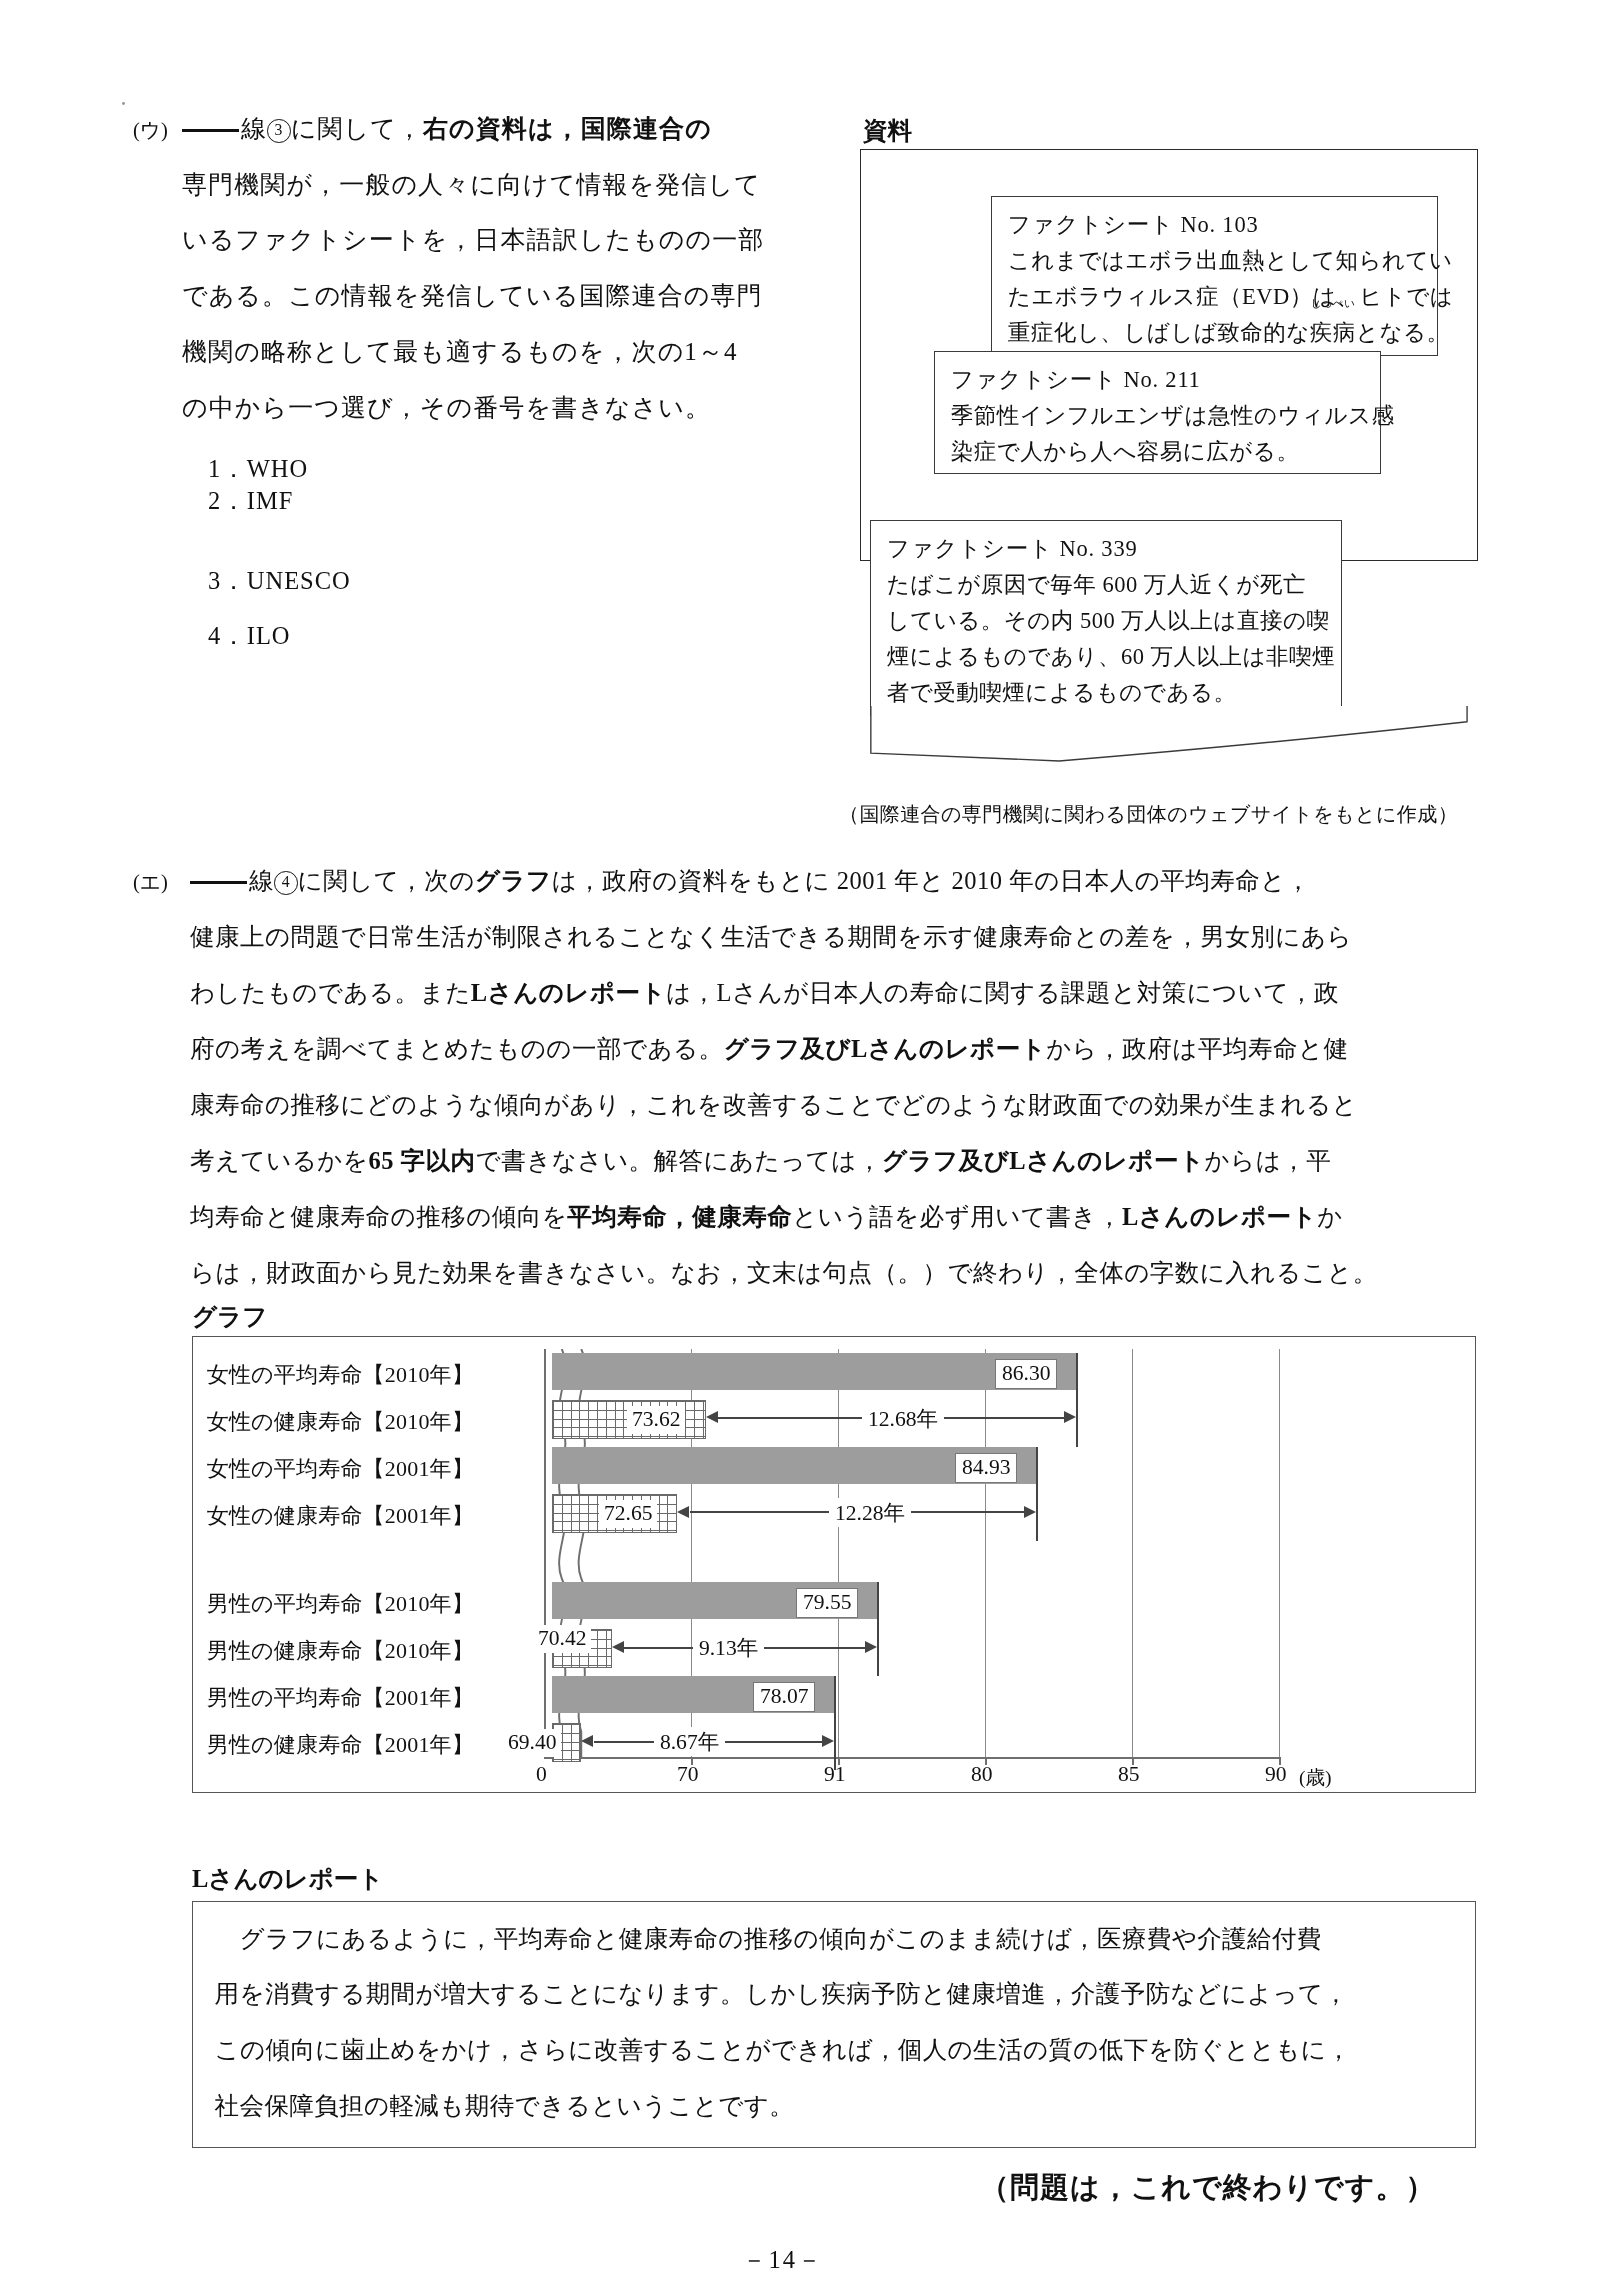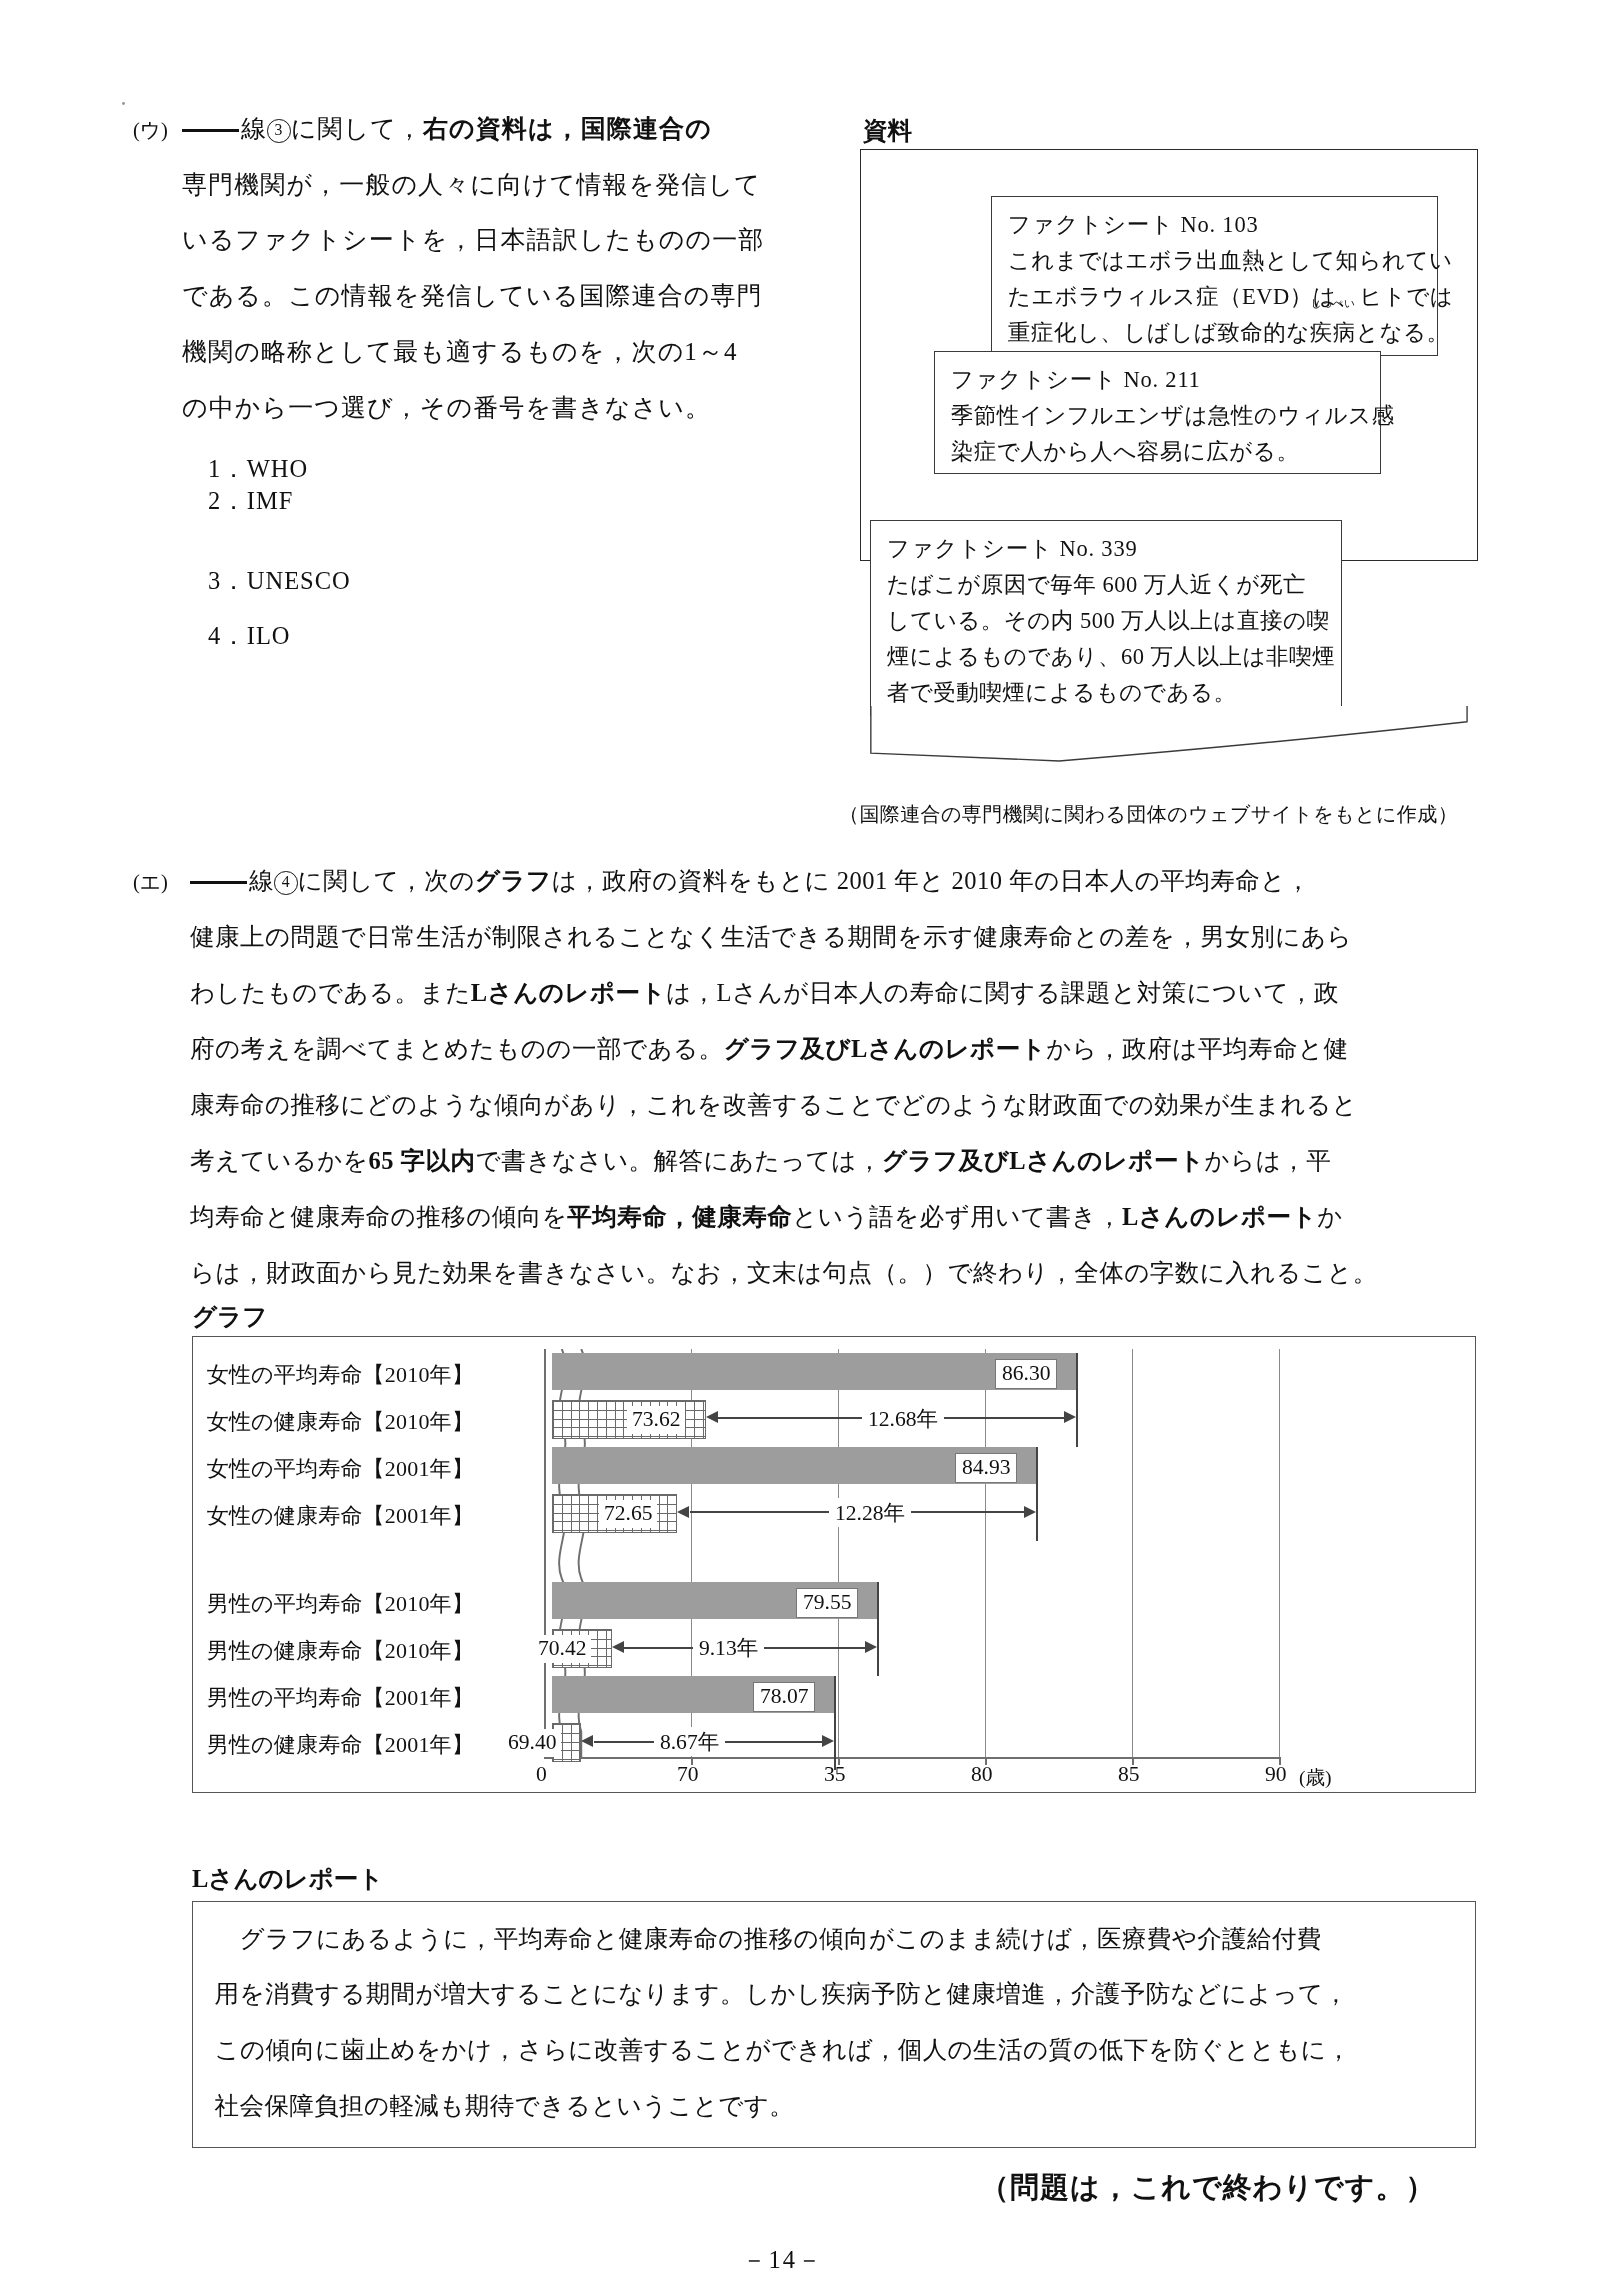--- a/index.html
+++ b/index.html
@@ -200,21 +200,21 @@
 
     <div class="bar-avg" style="left:359px;top:339px;width:283px;height:37px;"></div>
 
     <div class="bar-hlt" style="left:359px;top:386px;width:27.4px;height:37px;"></div>
 
     <div class="val-box" style="left:802px;top:21.6px;">86.30</div>
     <div class="val-plain" style="left:434px;top:69px;">73.62</div>
     <div class="val-box" style="left:762px;top:116px;">84.93</div>
     <div class="val-plain" style="left:406px;top:163px;">72.65</div>
     <div class="val-box" style="left:603px;top:251px;">79.55</div>
-    <div class="val-plain" style="left:340px;top:298px;">70.42</div>
+    <div class="val-plain" style="left:340px;top:288px;">70.42</div>
     <div class="val-box" style="left:560px;top:345px;">78.07</div>
     <div class="val-plain" style="left:310px;top:392px;">69.40</div>
 
     <div class="arrow-head l" style="left:513px;top:74px;"></div>
     <div class="arrow-line" style="left:525px;top:80px;width:346px;"></div>
     <div class="arrow-head r" style="left:871px;top:74px;"></div>
     <div class="diff-label" style="left:637px;top:67px;margin-left:32px;">12.68年</div>
     <div class="endtick" style="left:883px;top:15.7px;height:94px;"></div>
 
     <div class="arrow-head l" style="left:484px;top:169px;"></div>
@@ -236,21 +236,21 @@
     <div class="endtick" style="left:641px;top:339px;height:94px;"></div>
 
     <div class="tickmark" style="left:498px;top:420px;width:1.6px;height:7.8px;"></div>
     <div class="tickmark" style="left:645px;top:420px;width:1.6px;height:7.8px;"></div>
     <div class="tickmark" style="left:792px;top:420px;width:1.6px;height:7.8px;"></div>
     <div class="tickmark" style="left:939px;top:420px;width:1.6px;height:7.8px;"></div>
     <div class="tickmark" style="left:1086px;top:420px;width:1.6px;height:7.8px;"></div>
 
     <div class="axis-tick-label" style="left:343px;top:425px;">0</div>
     <div class="axis-tick-label" style="left:484px;top:425px;">70</div>
-    <div class="axis-tick-label" style="left:631px;top:425px;">35</div>
+    <div class="axis-tick-label" style="left:631px;top:425px;">91</div>
     <div class="axis-tick-label" style="left:778px;top:425px;">80</div>
     <div class="axis-tick-label" style="left:925px;top:425px;">85</div>
     <div class="axis-tick-label" style="left:1072px;top:425px;">90</div>
     <div class="axis-tick-label" style="left:1106px;top:427px;font-size:19.6px;">(歳)</div>
   </div>
 
 
   <div id="report-label" style="left:192px;top:1862px;">Lさんのレポート</div>
 
   <div id="report-frame" style="left:192px;top:1901px;width:1282px;height:245px;">

